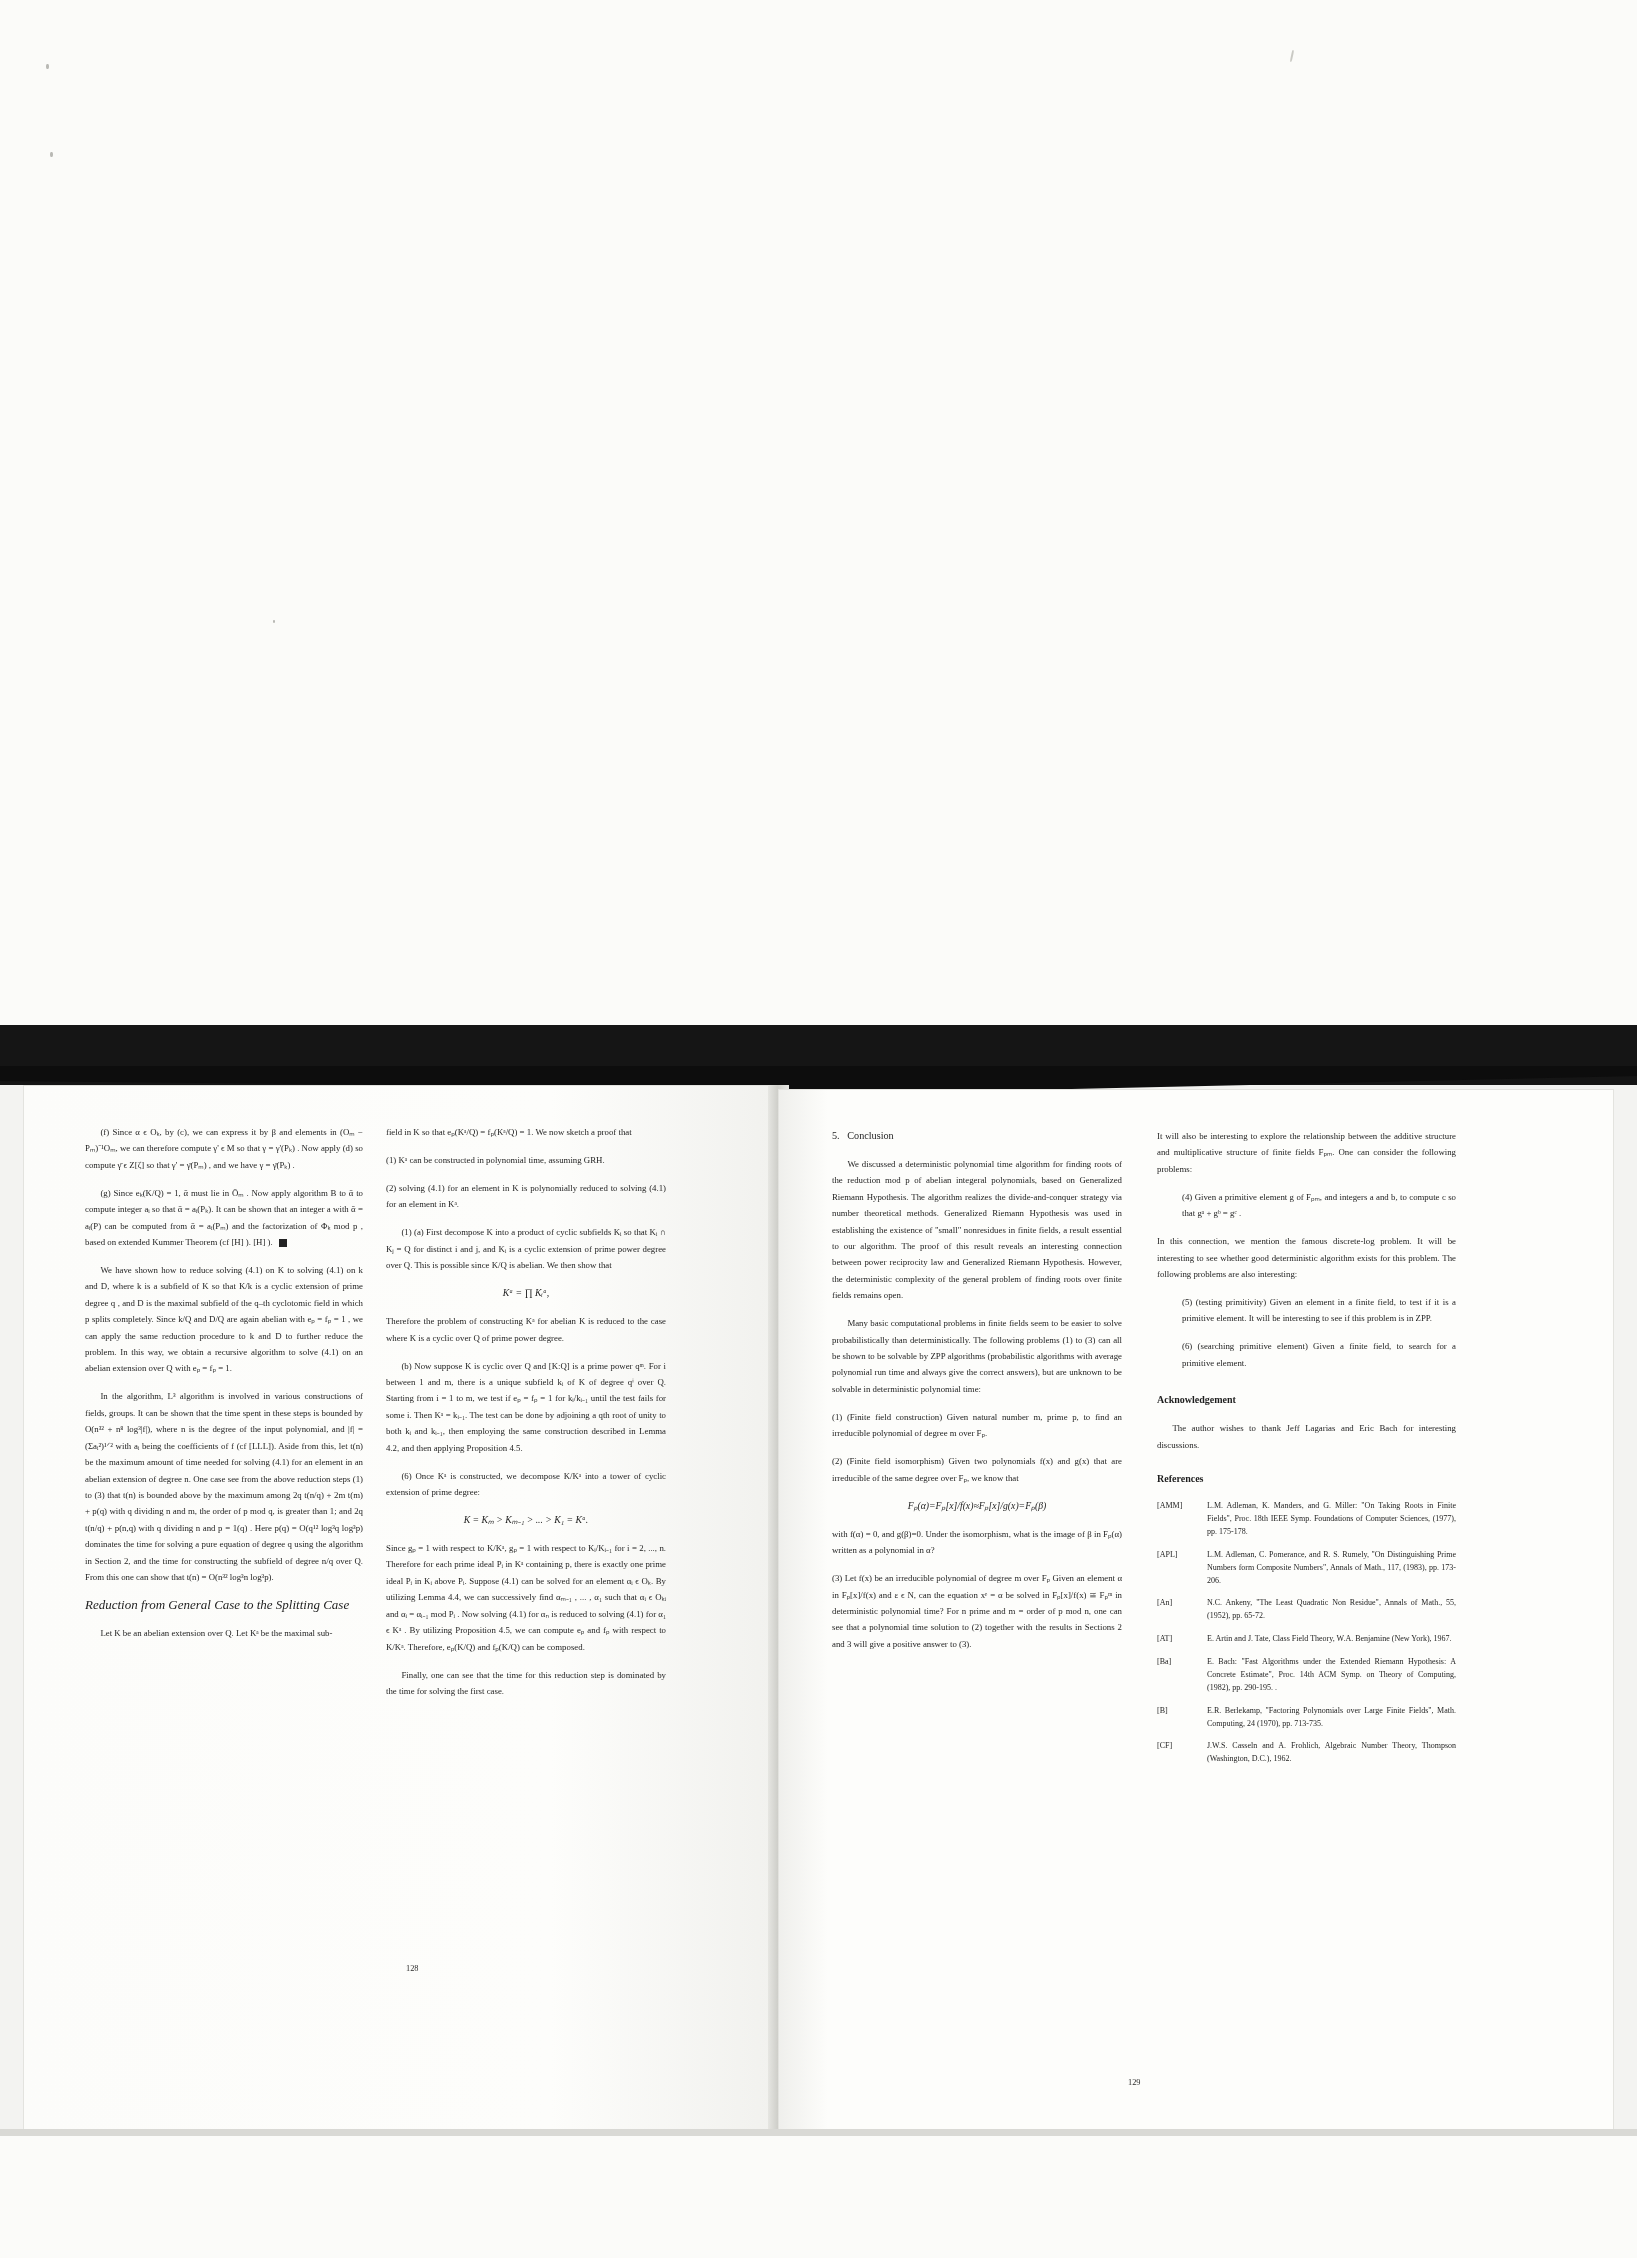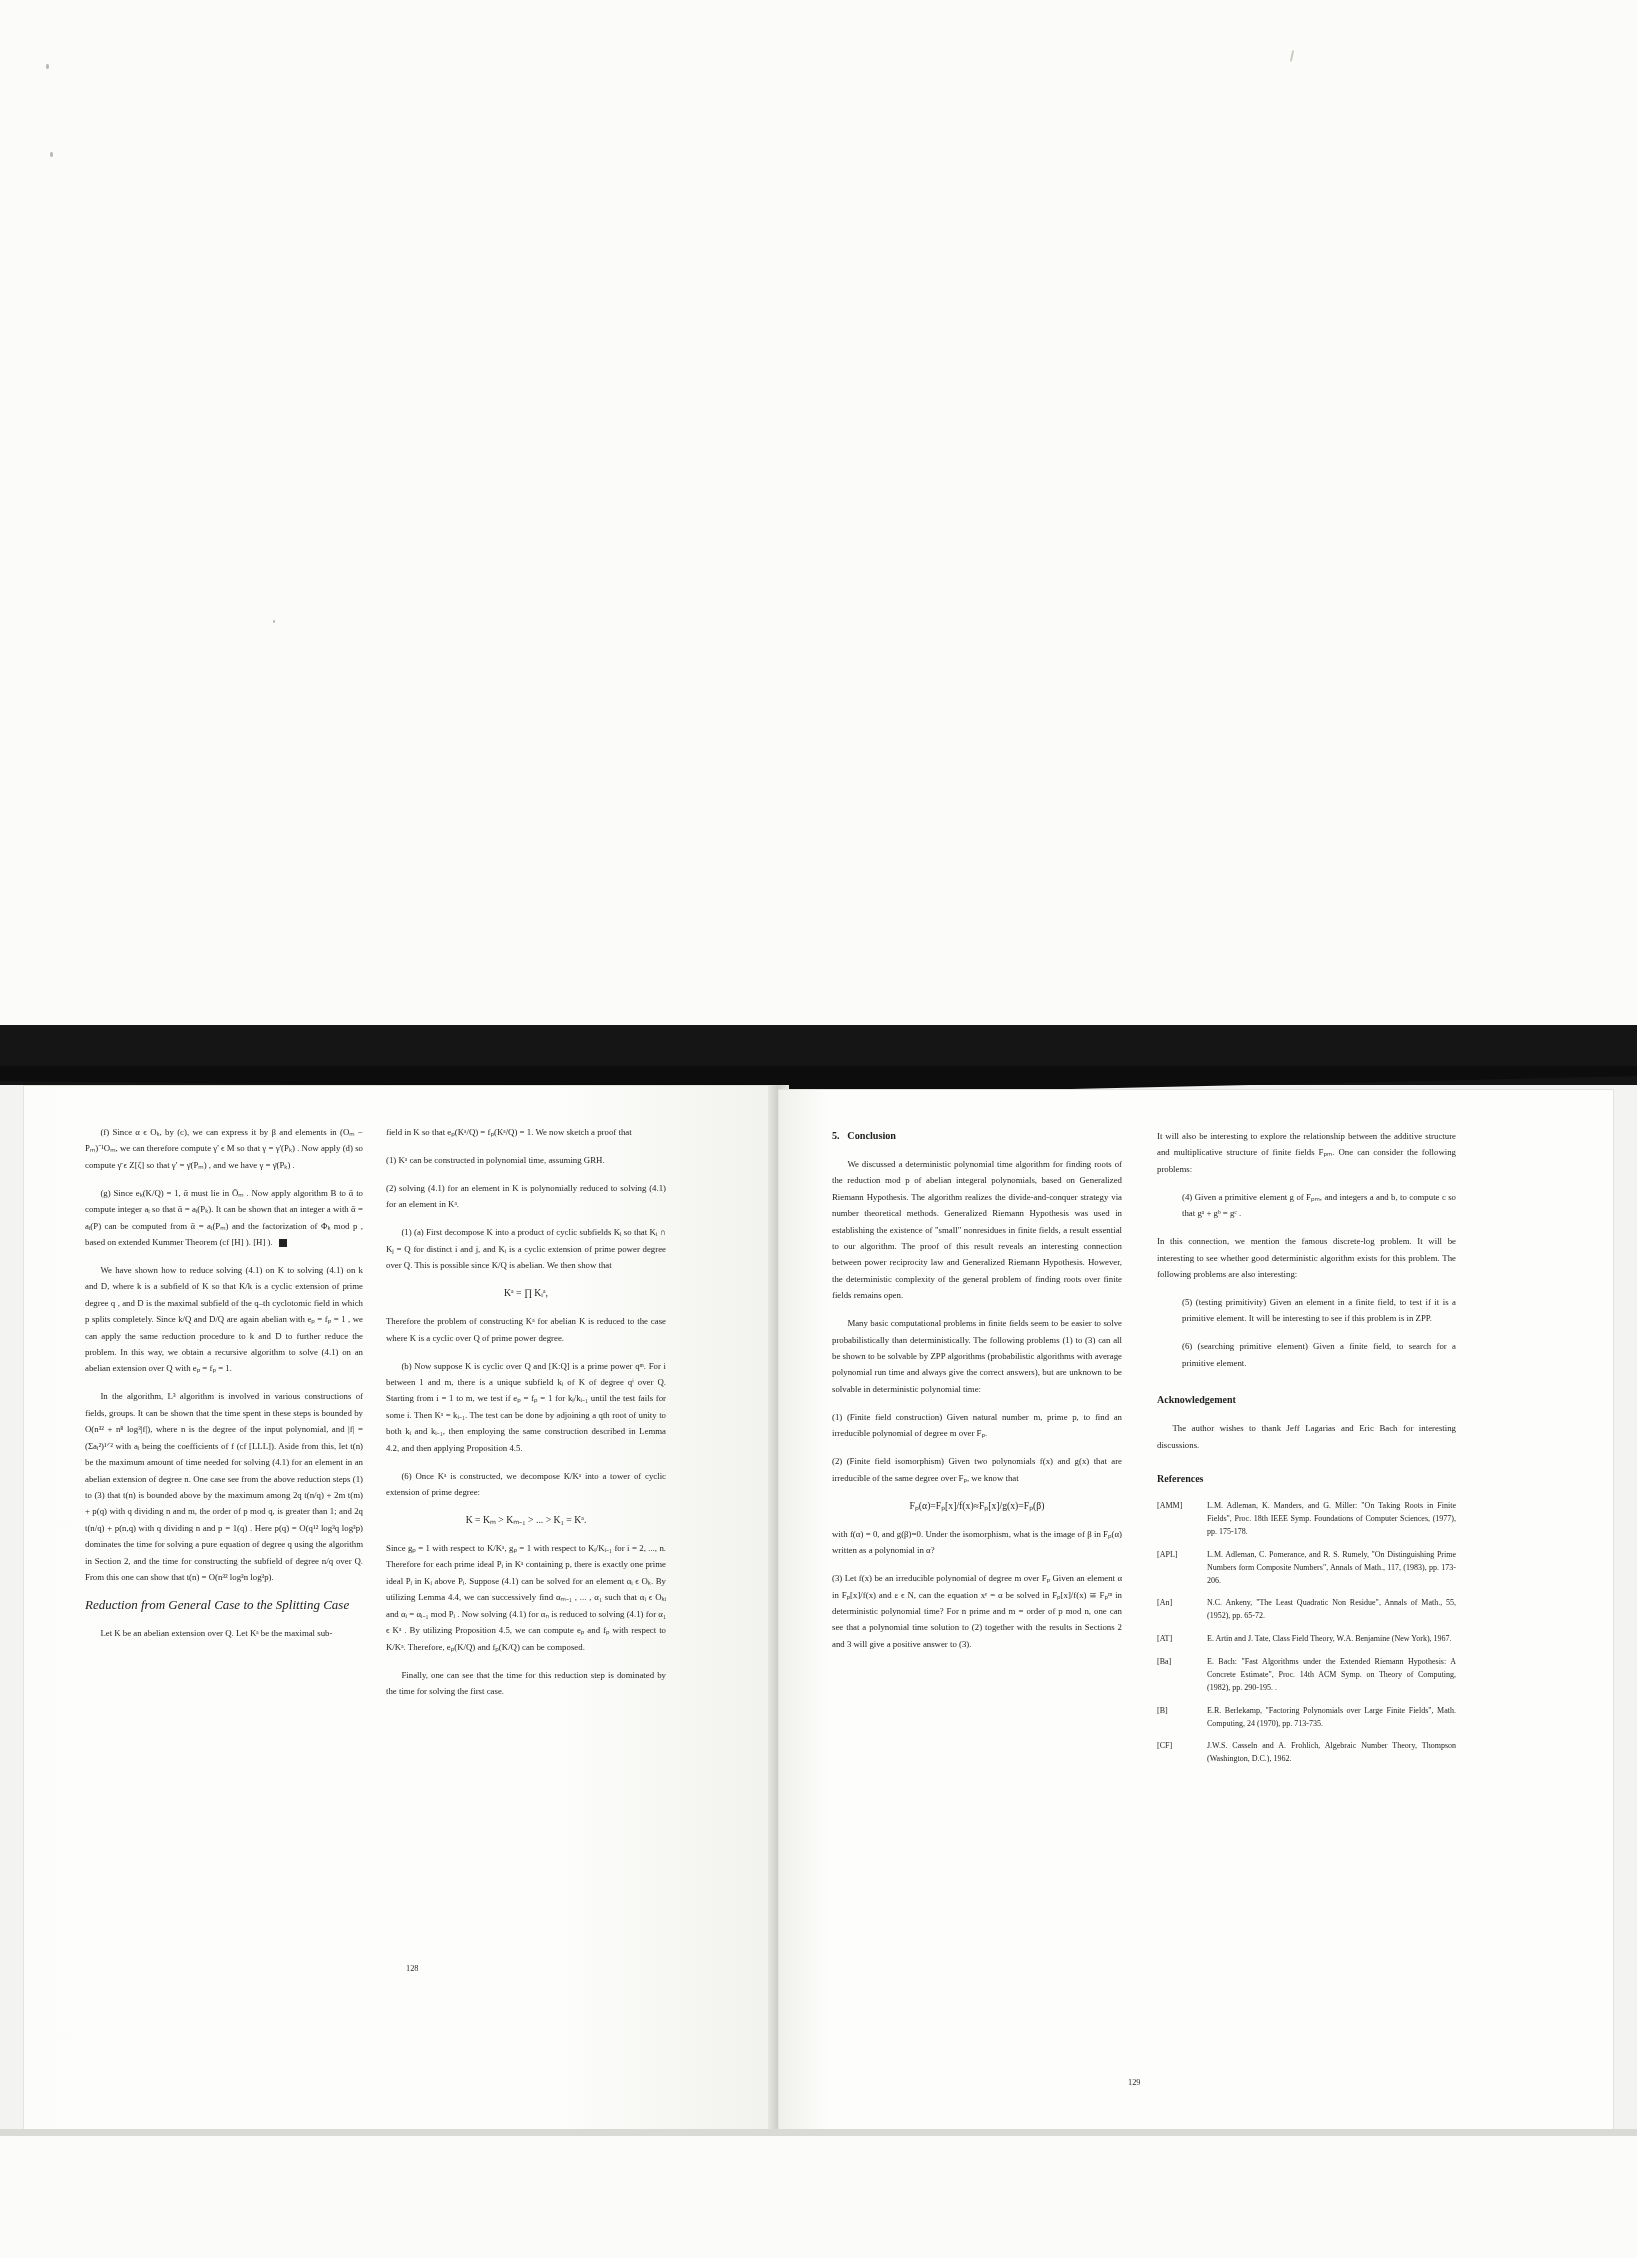--- a/index.html
+++ b/index.html
@@ -31,22 +31,22 @@
      background:linear-gradient(90deg,#efefec 0%,#fdfdfb 6%,#fdfdfb 100%);}
   .gutter{position:absolute;left:768px;top:1085px;width:21px;height:1048px;
      background:linear-gradient(90deg,#e6e6e2,#cfcfca 45%,#e8e8e4 100%);}
 
   .col{position:absolute;font-size:8.8px;line-height:16.4px;text-align:justify;color:#1d1d1d;}
   .col p{margin:0 0 11.6px 0;}
   .col p.ni{text-indent:0;}
   .indent{text-indent:15.4px;}
   .heading{font-weight:bold;font-size:10px;margin:0 0 13.5px 0;}
   .subheading{font-style:italic;font-weight:normal;font-size:13px;margin:17.4px 0 11.6px 0;}
-  .sec-head{font-weight:bold;font-size:10.2px;margin:0 0 17.4px 0;}
-  .formula{text-align:center;margin:11.6px 0 13.5px 0;font-size:9.7px;}
+  .sec-head{font-weight:normal;font-size:10.2px;margin:0 0 17.4px 0;}
+  .formula{text-align:center;margin:11.6px 0 13.5px 0;font-style:italic;font-size:9.7px;}
   .folio{position:absolute;font-size:8.3px;color:#2a2a2a;}
 
   
   .refs{font-size:8px;line-height:13px;font-family:Liberation Serif, serif;}
   .ref-row{display:flex;margin-bottom:9.7px;}
   .ref-key{width:50px;flex:0 0 50px;}
   .ref-body{flex:1;text-align:justify;}
 
   .list-ind{margin:0 0 10.6px 0;text-indent:0;padding-left:0;}
   .qed{display:inline-block;width:5.8px;height:5.8px;border:1px solid #222;background:#222;vertical-align:middle;margin-left:3.9px;}

